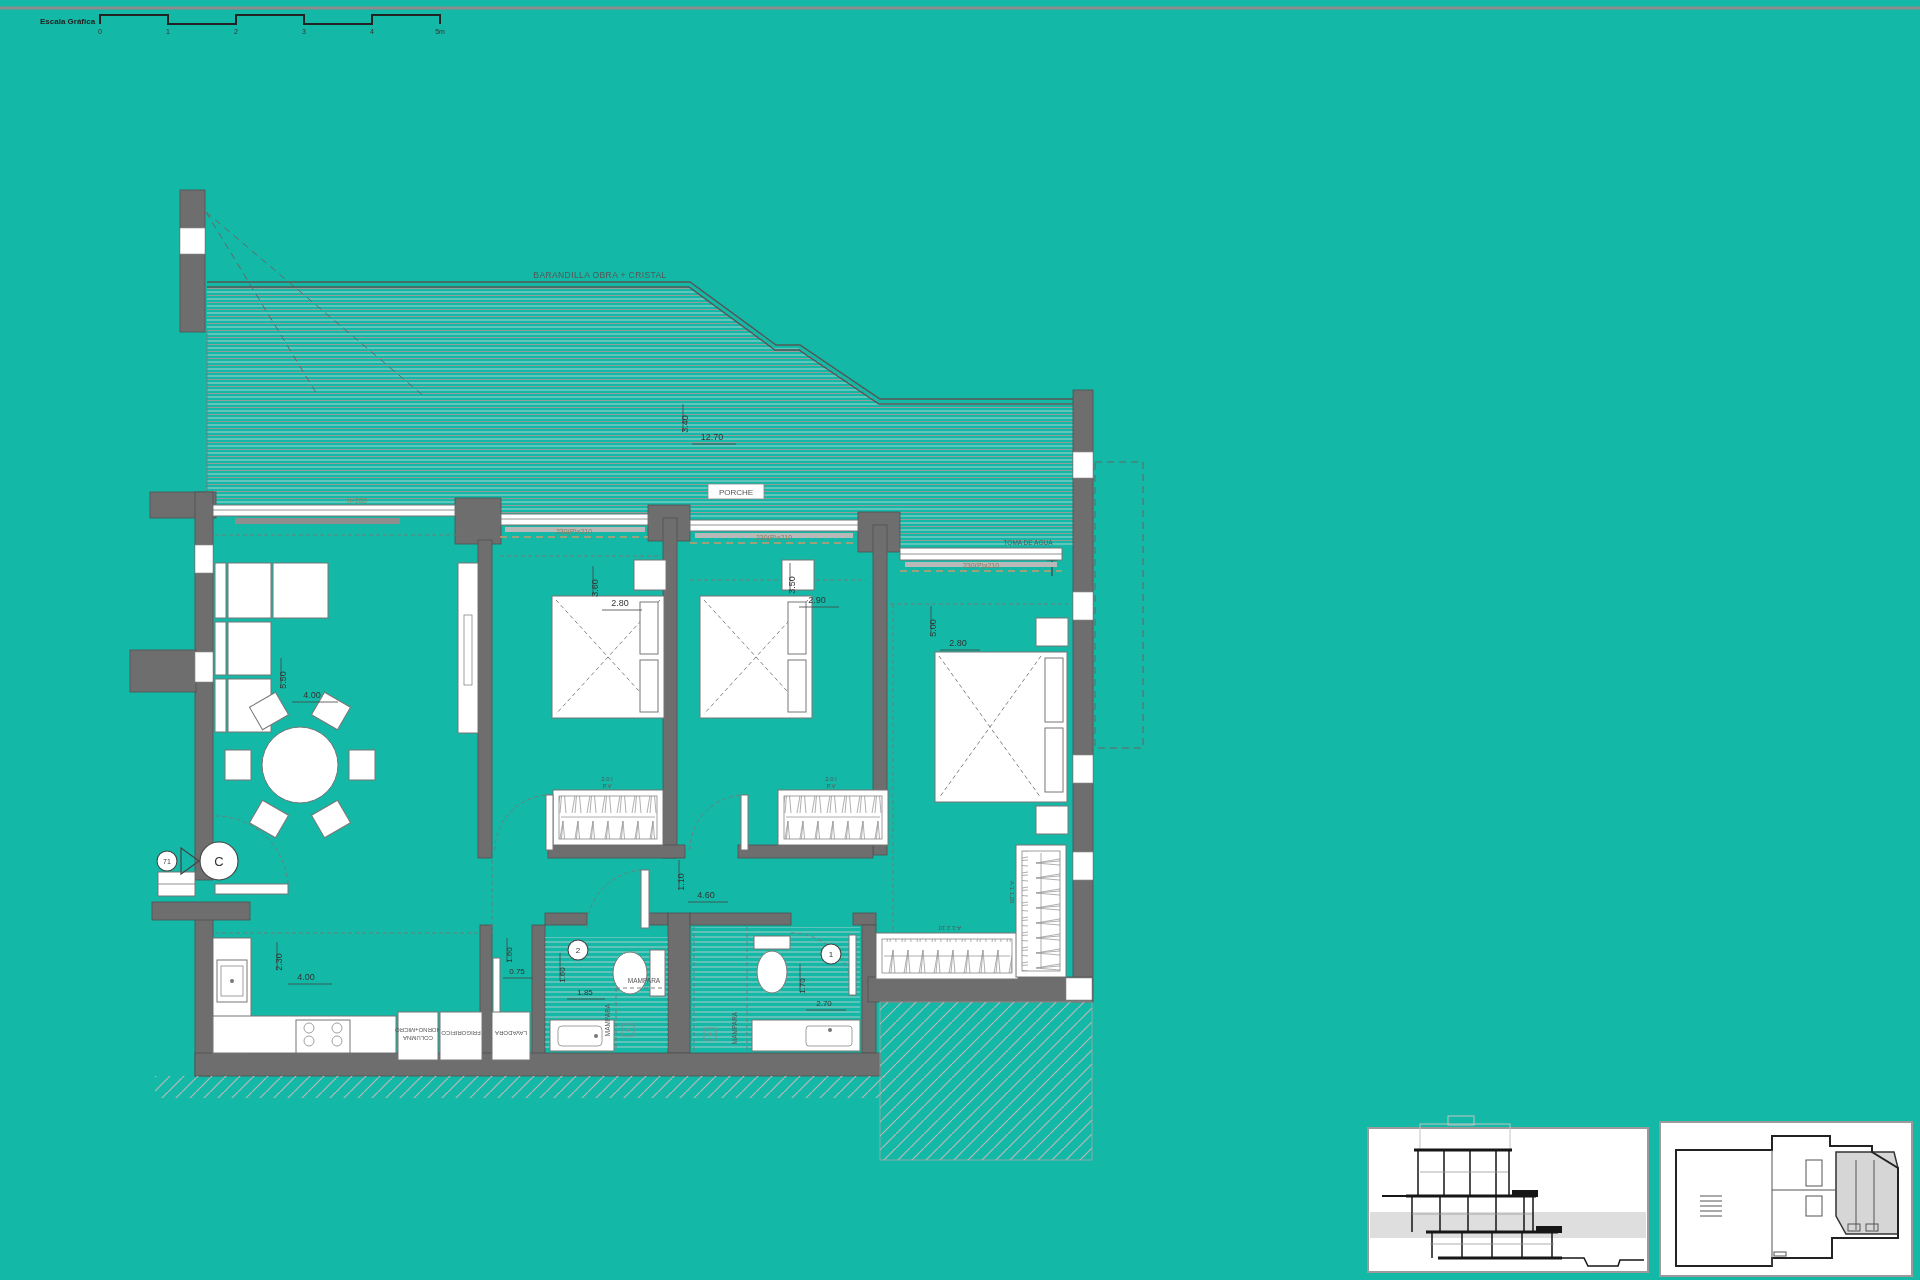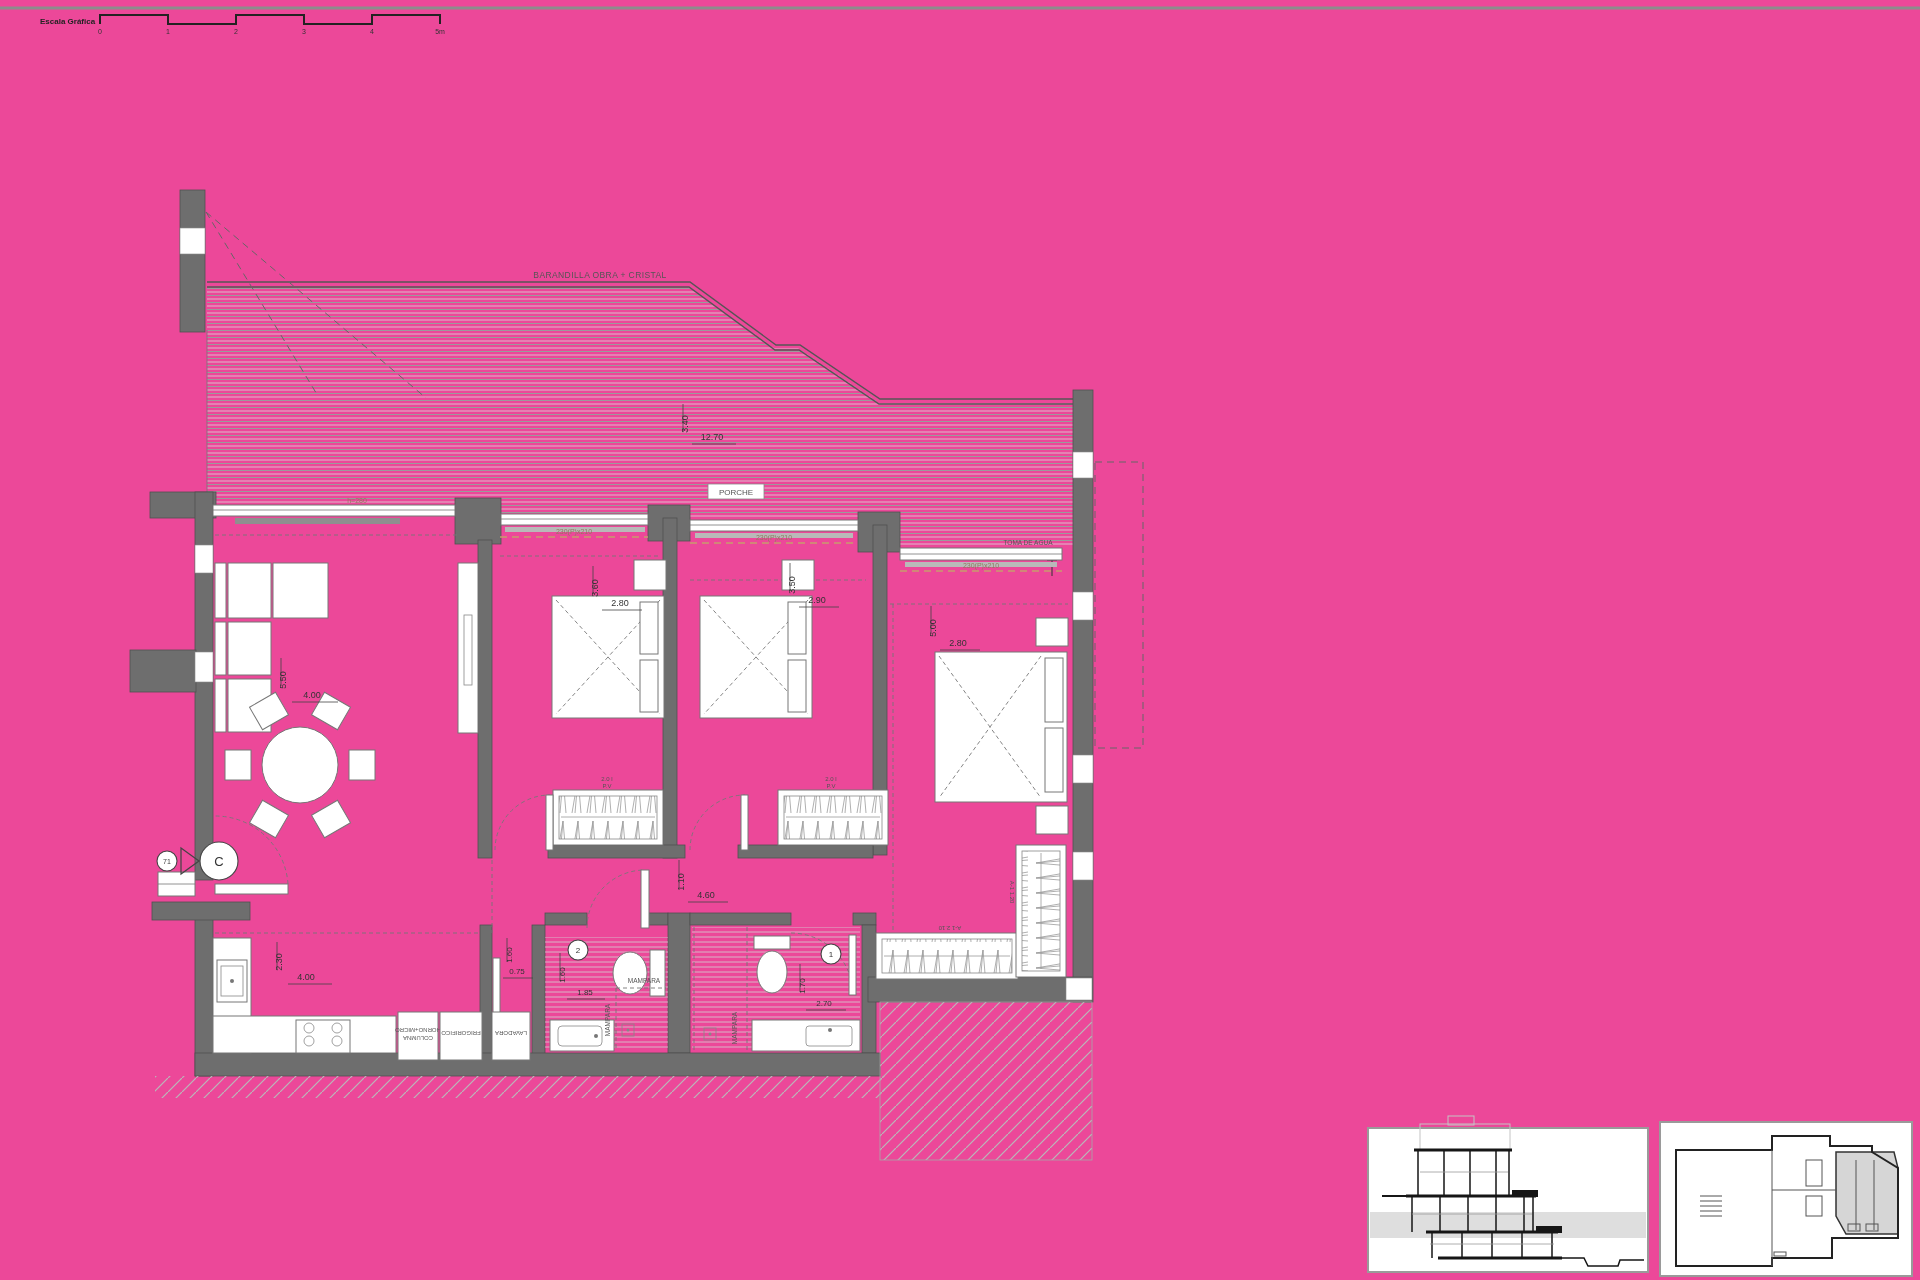--- a/index.html
+++ b/index.html
@@ -1,16 +1,16 @@
 <!DOCTYPE html>
 <html><head>
 <meta charset="utf-8">
 <style>
   html,body{margin:0;padding:0;background:#ffffff;}
-  .canvas{position:relative;width:1920px;height:1280px;background:#ec4899;overflow:hidden;
+  .canvas{position:relative;width:1920px;height:1280px;background:#14b8a6;overflow:hidden;
           font-family:"Liberation Sans", sans-serif;}
   svg{position:absolute;left:0;top:0;}
   svg text{font-family:"Liberation Sans", sans-serif;fill:#3f3f3f;}
   .dim{font-size:9px;fill:#333;}
   .dimsm{font-size:8px;fill:#333;}
   .tiny{font-size:6px;fill:#555;}
   .t65{font-size:6.5px;fill:#555;}
   .lbl{font-size:8px;fill:#555;}
   .lbl85{font-size:8.5px;fill:#555;letter-spacing:.4px;}
   .win{font-size:7px;fill:#8f7b5e;}

